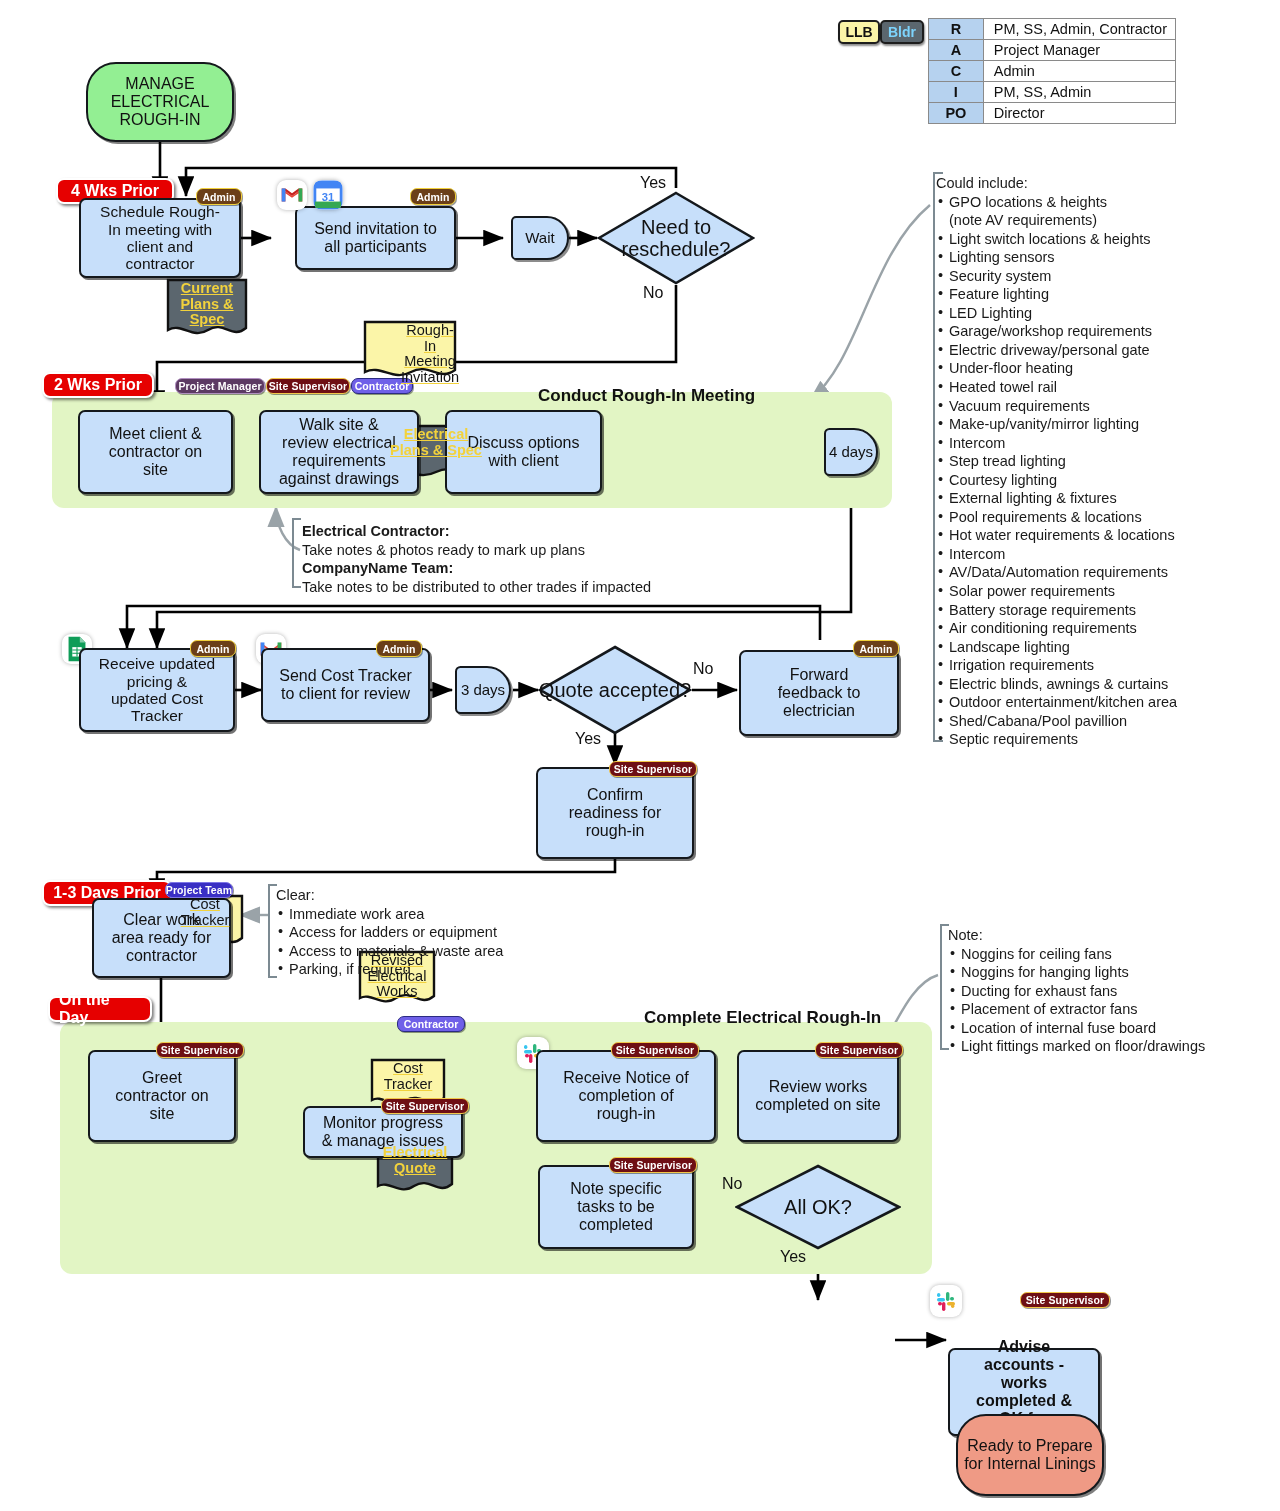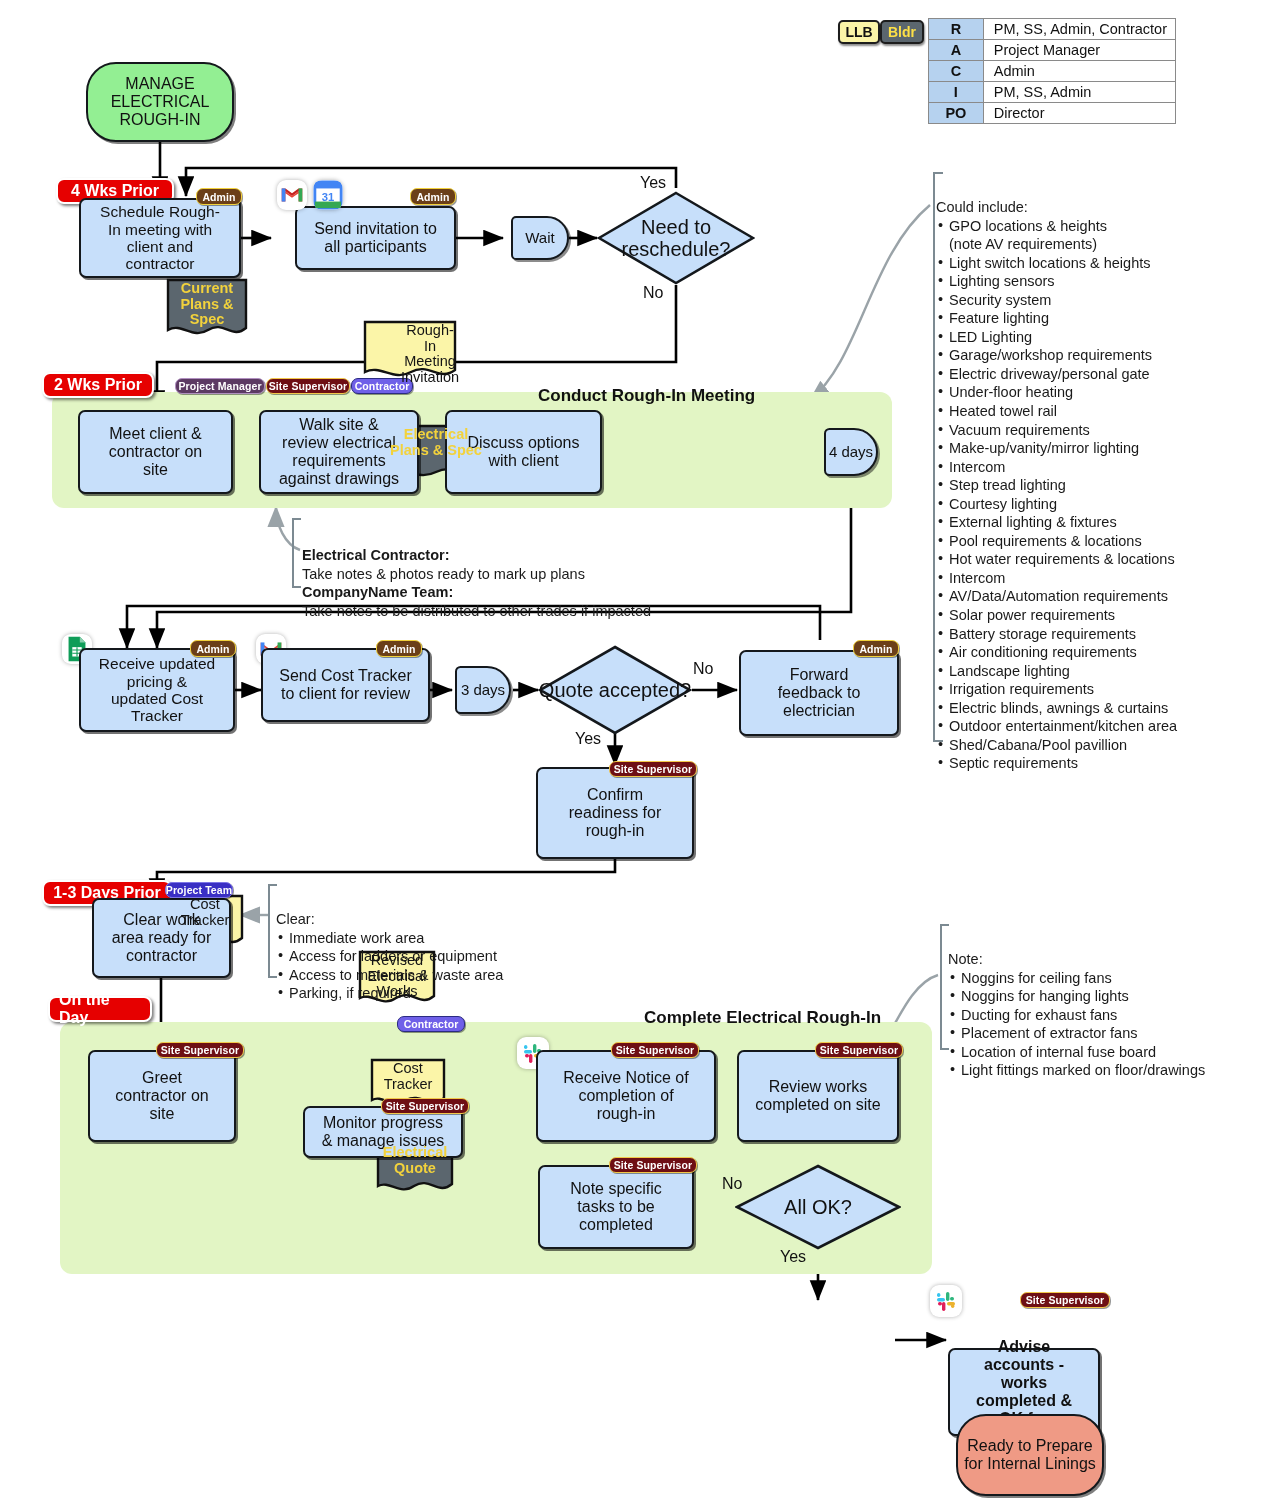--- a/index.html
+++ b/index.html
@@ -40,21 +40,21 @@
     border-radius:6px 26px 26px 6px;
     display:flex;align-items:center;justify-content:center;text-align:center;
     font-size:15px;line-height:1.1;color:#111;
     box-shadow:2px 2px 0 rgba(0,0,0,.45);
   }
 
   
   .doc{
     position:relative;display:flex;align-items:flex-start;justify-content:center;
     text-align:center;font-size:14.5px;line-height:1.08;padding-top:3px;
-    color:#f2d23c;font-weight:600;
+    color:#f2d23c;font-weight:600;text-decoration:underline;
   }
   .doc .docbg{position:absolute;left:0;top:0;width:100%;height:100%;z-index:0;}
   .doc .doctxt{position:relative;z-index:2;padding:0 4px;}
   .doc.yellow .doctxt{color:#141414;font-weight:400;}
 
   
   .chip{
     border-radius:7px;border:1.6px solid;
     font-size:10.5px;font-weight:bold;color:#fff;
     display:flex;align-items:center;justify-content:center;
@@ -75,41 +75,41 @@
     box-shadow:2px 2px 3px rgba(0,0,0,.5);
   }
 
   
   .band{background:#e2f5c4;border-radius:12px;}
   .band-title{
     font-weight:bold;font-size:17px;color:#111;white-space:nowrap;
   }
 
   
-  .note{font-size:14.5px;line-height:1.28;color:#1a1a1a;margin-top:24px;}
+  .note{font-size:14.5px;line-height:1.28;color:#1a1a1a;}
   .note .nt-hd{font-weight:bold;}
   .note ul{margin:0;padding:0;list-style:none;}
   .note li{position:relative;padding-left:13px;white-space:nowrap;}
   .note li::before{content:"\2022";position:absolute;left:2px;top:-1px;}
   .note li.cont::before{content:"";}
 
   
   .raci{border-collapse:collapse;font-size:14.5px;}
   .raci td{border:1px solid #8a8a8a;padding:2px 8px;color:#111;}
   .raci td.k{background:#b6d2ef;font-weight:bold;text-align:center;width:40px;}
   .raci td.v{background:#fff;padding-left:10px;white-space:nowrap;}
 
   
   .tab{
     border:2px solid #1d1d1d;border-radius:5px;font-size:14px;font-weight:bold;
     display:flex;align-items:center;justify-content:center;
     box-shadow:1px 2px 2px rgba(0,0,0,.45);
   }
   .tab.llb{background:#fbf5a8;color:#111;}
-  .tab.bldr{background:#5b666e;color:#fde047;}
+  .tab.bldr{background:#5b666e;color:#7dd3fc;}
 
   
   .elabel{font-size:16px;color:#111;white-space:nowrap;}
 
   
   .appicon{border-radius:9px;background:#fff;box-shadow:0 0 4px rgba(0,0,0,.3);}
 </style>
 </head>
 <body>
 

